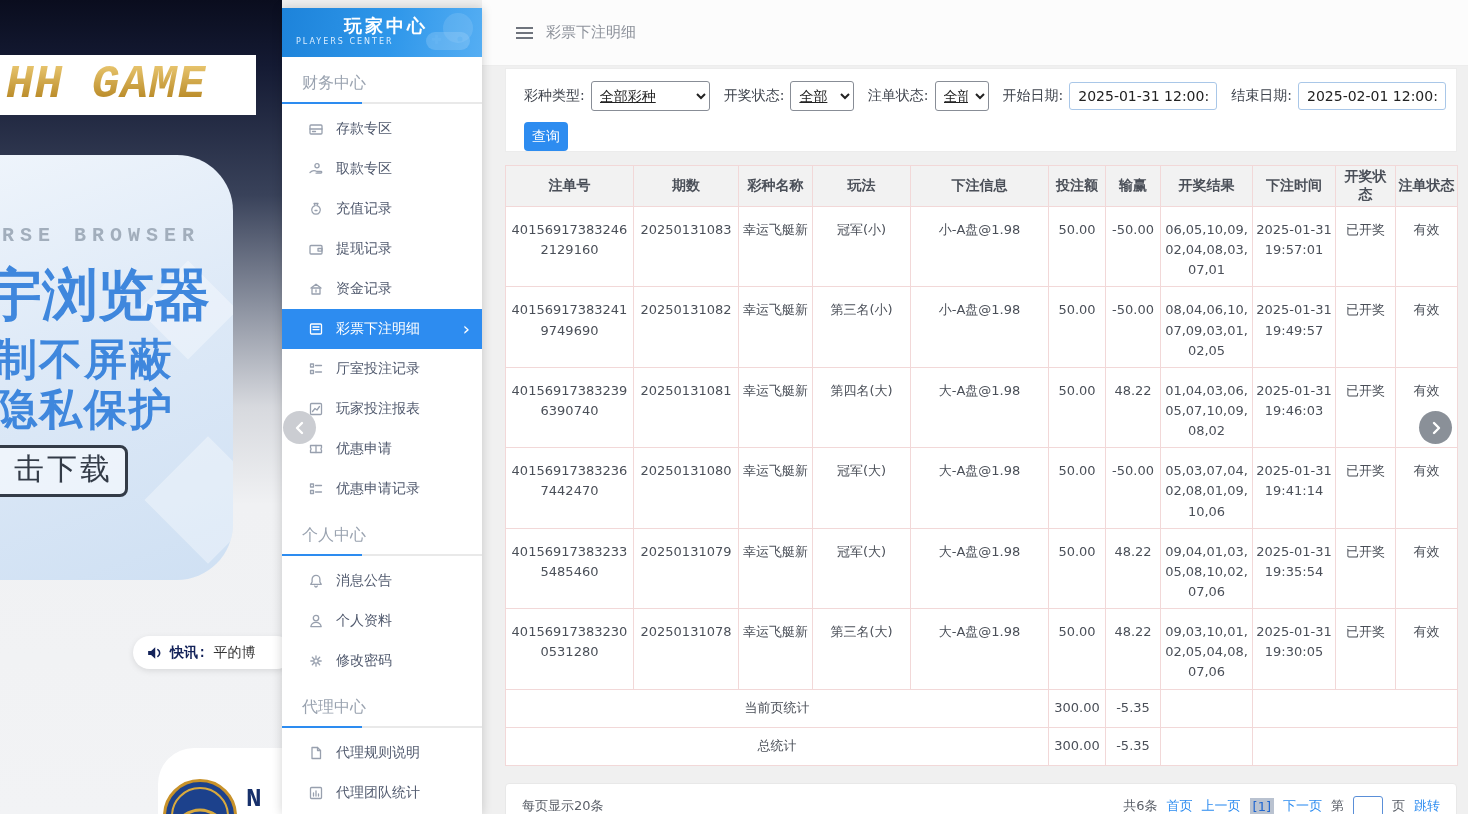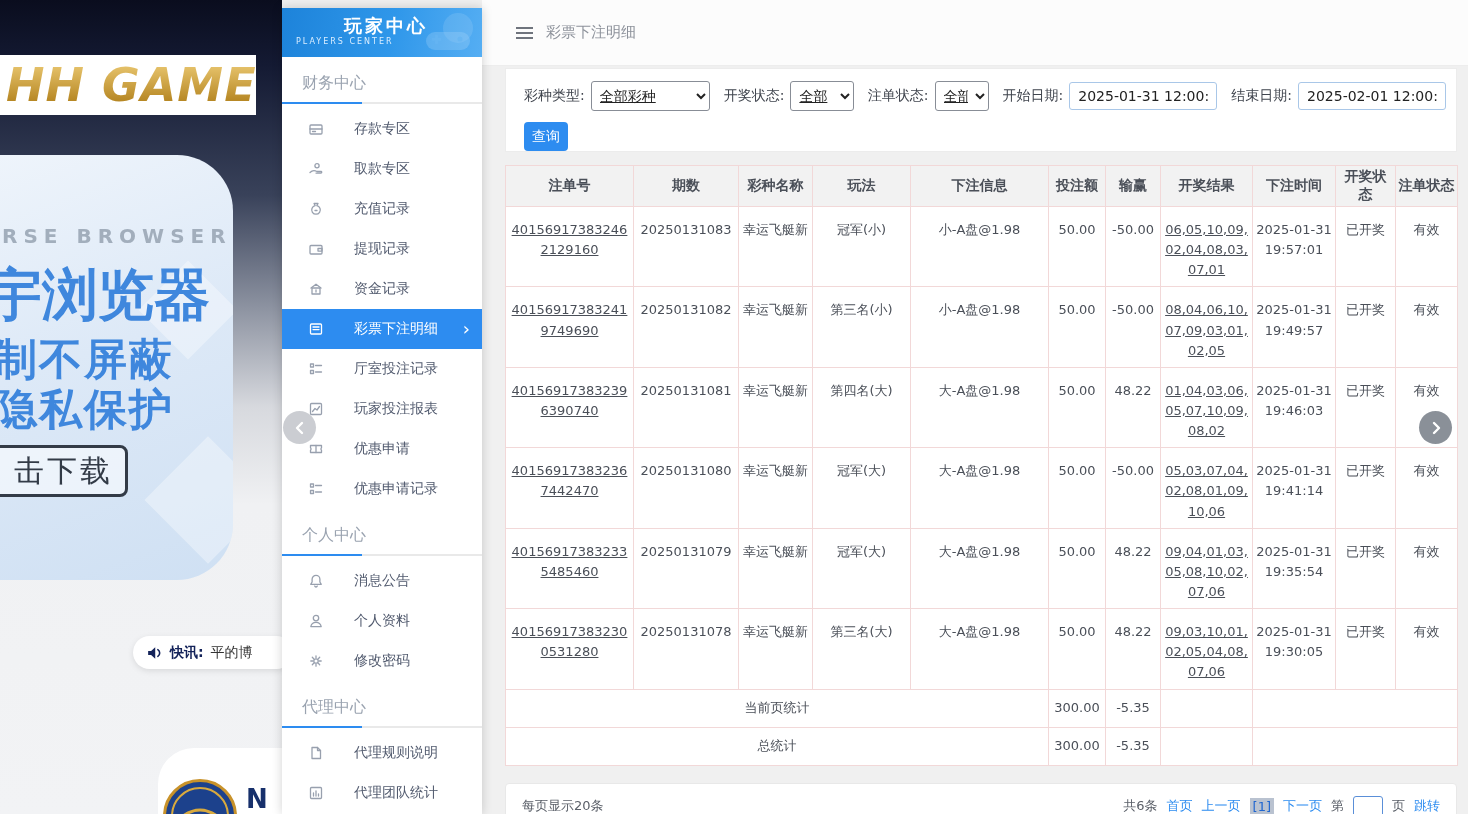--- a/index.html
+++ b/index.html
@@ -1,21 +1,21 @@
 <!DOCTYPE html>
 <html><head>
 <meta charset="utf-8">
 <style>
   * { box-sizing: border-box; margin: 0; padding: 0; }
   html,body { width:1468px; height:814px; overflow:hidden; }
   body { position:relative; font-family:"DejaVu Sans","Liberation Sans",sans-serif; background:#f0f0f0; }
 
   
   .left-zone { position:absolute; left:0; top:0; width:282px; height:814px; z-index:1;
-    background:linear-gradient(#0a0d1e 0%, #141a33 8%, #39425a 24%, #8e94a2 38%, #d7d9de 50%, #f0f1f3 62%, #f2f3f5 100%); }
+    background:linear-gradient(#0a0d1e 0%, #141a33 8%, #39425a 24%, #8e94a2 38%, #d7d9de 50%, #f0f1f3 62%, #f2f3f5 100%);font-family:Liberation Mono, monospace; }
   .logo-band { position:absolute; left:0; top:55px; width:256px; height:60px; background:#fff; overflow:hidden; display:flex; align-items:center; z-index:2; }
   .logo-text { font-style:italic; font-weight:800; font-size:46px; letter-spacing:1px; white-space:nowrap; padding-left:6px;
     background:linear-gradient(#f0cf7a, #a8750e); -webkit-background-clip:text; background-clip:text; color:transparent; }
   .promo { position:absolute; left:0; top:155px; width:233px; height:425px; z-index:2; overflow:hidden;
     border-radius:0 56px 56px 0; background:linear-gradient(160deg,#eef4fb 0%,#dde9f7 45%,#cfe0f3 100%); }
   .promo .cube { position:absolute; background:rgba(255,255,255,.35); transform:rotate(45deg); }
   .promo-tag   { position:absolute; top:69px;  left:2px;  font-size:20px; letter-spacing:6px; color:#a2aebc; font-weight:600; white-space:nowrap; }
   .promo-title { position:absolute; top:103px; left:-14px; font-size:56px; font-weight:800; color:#3f87dd; white-space:nowrap; }
   .promo-f1    { position:absolute; top:176px; left:-6px; font-size:43px; font-weight:800; color:#3f87dd; letter-spacing:2px; white-space:nowrap; }
   .promo-f2    { position:absolute; top:226px; left:-6px; font-size:43px; font-weight:800; color:#3f87dd; letter-spacing:2px; white-space:nowrap; }
@@ -33,21 +33,21 @@
   
   .sidebar { position:absolute; left:282px; top:8px; width:200px; height:806px; background:#fff; z-index:20;
     box-shadow:0 0 10px rgba(0,0,0,.18); overflow:hidden; }
   .side-head { height:49px; background:linear-gradient(100deg,#1d83da 0%,#2f97ea 55%,#55aef3 100%); padding:7px 0 0 14px; position:relative; overflow:hidden; }
   .side-head .h-title { color:#fff; font-size:18px; letter-spacing:3px; font-weight:bold; line-height:22px;margin-left:48px; }
   .side-head .h-sub   { color:#d9edff; font-size:8px; letter-spacing:2px; }
   .side-head .pad-icon { position:absolute; right:6px; top:4px; opacity:.45; }
   .sec-title { font-size:16px; color:#9aa3b0; padding:14px 20px 0; line-height:24px; }
   .sec-line { height:2px; background:#e9e9e9; margin:7px 0 5px; position:relative; }
   .sec-line::after { content:''; position:absolute; left:0; top:0; width:80px; height:2px; background:#2d8cf0; }
-  .side-item { height:40px; display:flex; align-items:center; padding-left:26px; gap:30px; color:#515a6e; font-size:14px; cursor:pointer; position:relative; }
+  .side-item { height:40px; display:flex; align-items:center; padding-left:26px; gap:12px; color:#515a6e; font-size:14px; cursor:pointer; position:relative; }
   .side-item .s-icon { color:#98a0ae; display:flex; }
   .side-item.active { background:#2d8cf0; color:#fff; }
   .side-item.active .s-icon { color:#fff; }
   .side-item .chev { position:absolute; right:12px; font-size:18px; line-height:1; color:#fff; }
 
   
   .topbar { position:absolute; left:482px; top:0; width:986px; height:66px; background:#fcfcfc; border-bottom:1px solid #ededed;
     display:flex; align-items:center; gap:13px; padding-left:34px; z-index:5; }
   .burger { display:flex; flex-direction:column; gap:3px; }
   .burger div { width:17px; height:2px; background:#6f747d; }
@@ -58,21 +58,21 @@
   .filter-row label { margin-left:8px; }
   .filter-row select { height:30px; border:1px solid #888d96; border-radius:3px; background:#fff; font-size:14px; color:#222; padding:2px 4px; font-family:inherit;text-decoration:underline; }
   .sel-type { width:120px; } .sel-draw { width:64px; } .sel-order { width:54px; }
   .date-input { width:148px; height:28px; border:1px solid #a9c7e8; border-radius:3px; padding:0 8px; font-size:14px; color:#222; font-family:inherit; }
   .query-btn { margin-top:11px; margin-left:8px; width:44px; height:29px; background:#2d8cf0; border:none; border-radius:4px; color:#fff; font-size:14px; cursor:pointer; font-family:inherit; }
 
   .table-card { position:absolute; left:505px; top:165px; width:952px; background:#fff; z-index:5; }
   table { width:952px; border-collapse:collapse; table-layout:fixed; }
   th { background:#f2f2f2; height:40px; font-size:14px; font-weight:bold; color:#4a4f58; border:1px solid #f2d8d8; padding:2px; }
   td { border:1px solid #f2d8d8; font-size:13px; color:#4a4f58; text-align:center; vertical-align:top; padding:13px 2px 6px; height:76px; line-height:1.55; }
-  td.ba { word-break:break-all;text-decoration:underline; }
+  td.ba { word-break:break-all; }
   tr.sum td { height:38px; vertical-align:middle; padding:4px 2px; }
 
   .pager { position:absolute; left:505px; top:755px; width:952px; height:46px; background:#fff; border:1px solid #e8e8e8; border-radius:4px; z-index:5;
     display:flex; align-items:center; justify-content:space-between; padding:0 16px; font-size:13px; color:#5a5f68;margin-top:28px; }
   .pager-right { display:flex; align-items:center; gap:9px; }
   .plink { color:#2d8cf0; cursor:pointer; text-decoration:none; }
   .pcur { background:#b9c2d0; color:#1f66d0; padding:1px 3px; }
   .jump-input { width:30px; height:21px; border:1px solid #5a8fd8; border-radius:3px; }
 
   .nav-circle { position:absolute; width:33px; height:33px; border-radius:50%; z-index:30; display:flex; align-items:center; justify-content:center; cursor:pointer; }

